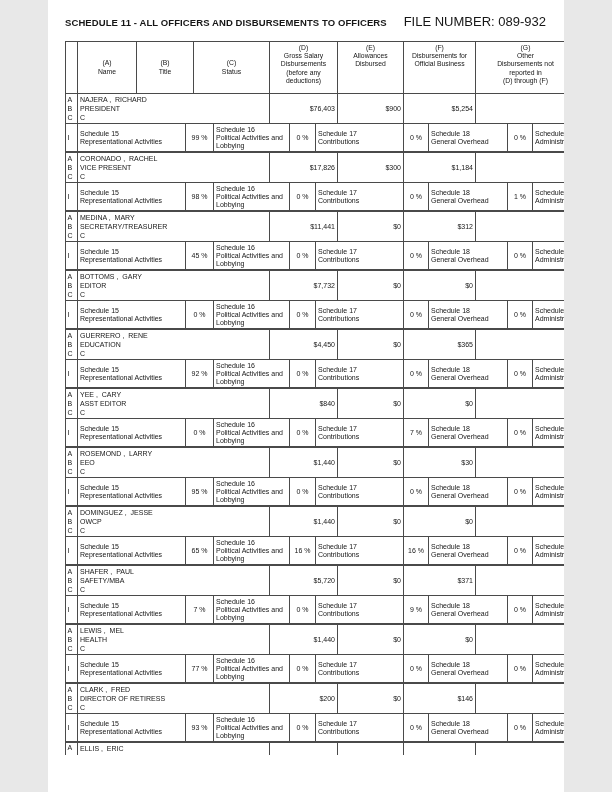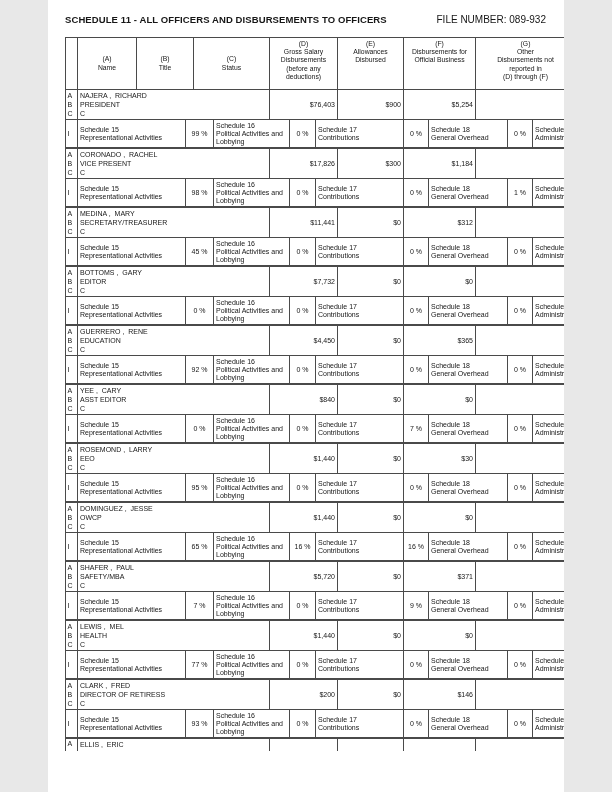--- a/index.html
+++ b/index.html
@@ -6,21 +6,21 @@
   .page {
     width:516px; height:792px; margin:0 auto; background:#ffffff;
     font-family:"Liberation Sans", sans-serif; color:#161616;
     position:relative; overflow:hidden;
   }
   .titlebar {
     display:flex; justify-content:space-between; align-items:baseline;
     padding:14px 18px 0 17px;
   }
   .doc-title { font-weight:bold; font-size:9.5px; letter-spacing:0.1px; }
-  .file-number { font-size:10px; }
+  .file-number { font-size:13px; }
 
   .tbl {
     margin:12px 0 0 17px; width:577px;
     border:1px solid #4a4a4a; border-bottom:none;
     box-sizing:content-box;
   }
   .row { display:flex; border-bottom:1px solid #4a4a4a; box-sizing:border-box; }
   .cell {
     box-sizing:border-box; border-right:1px solid #4a4a4a;
     overflow:hidden; flex:0 0 auto;

